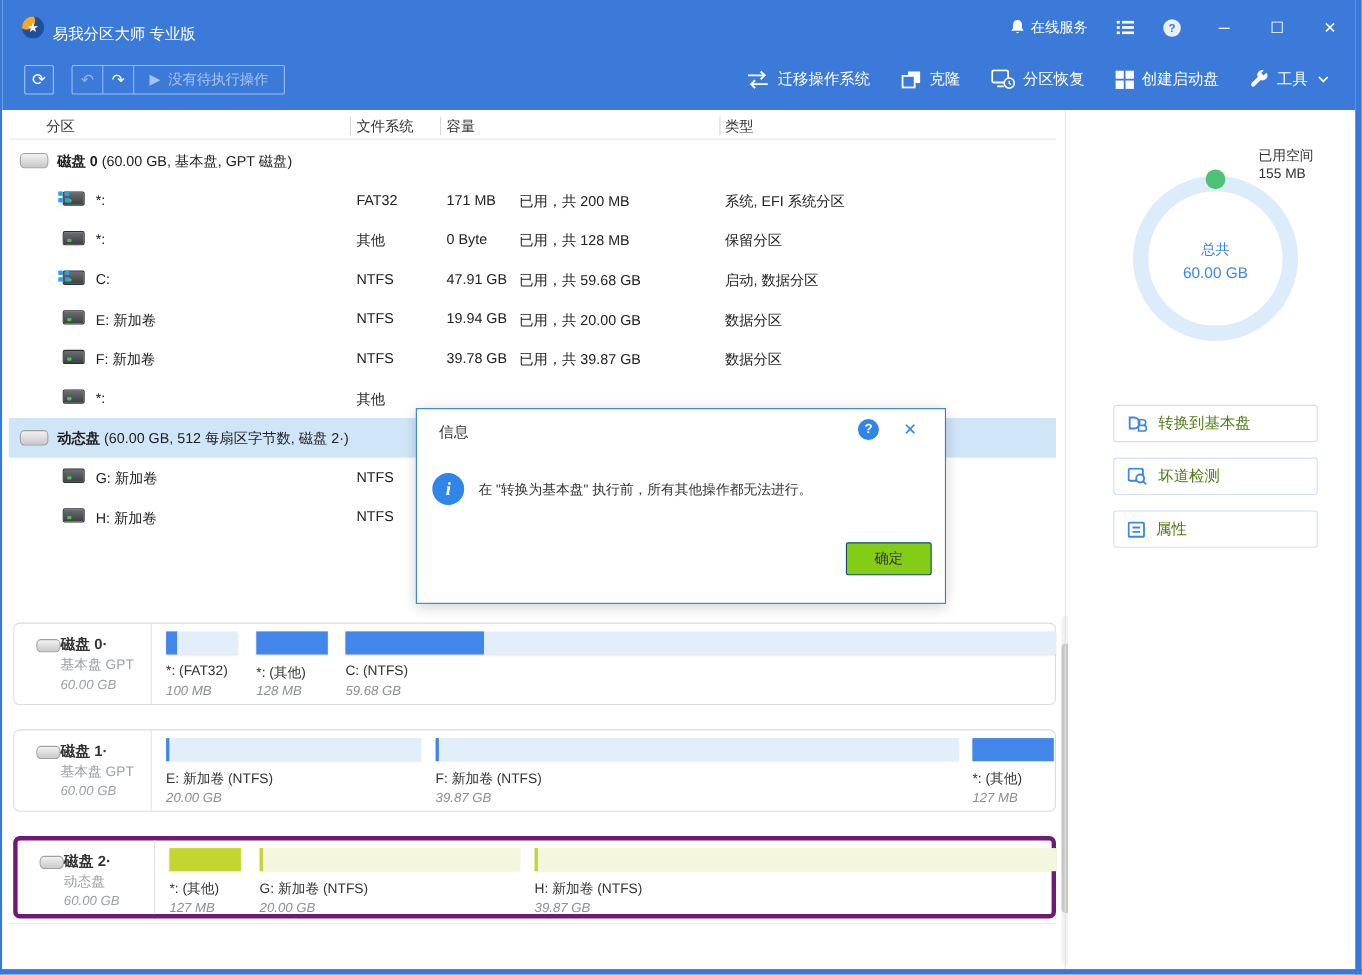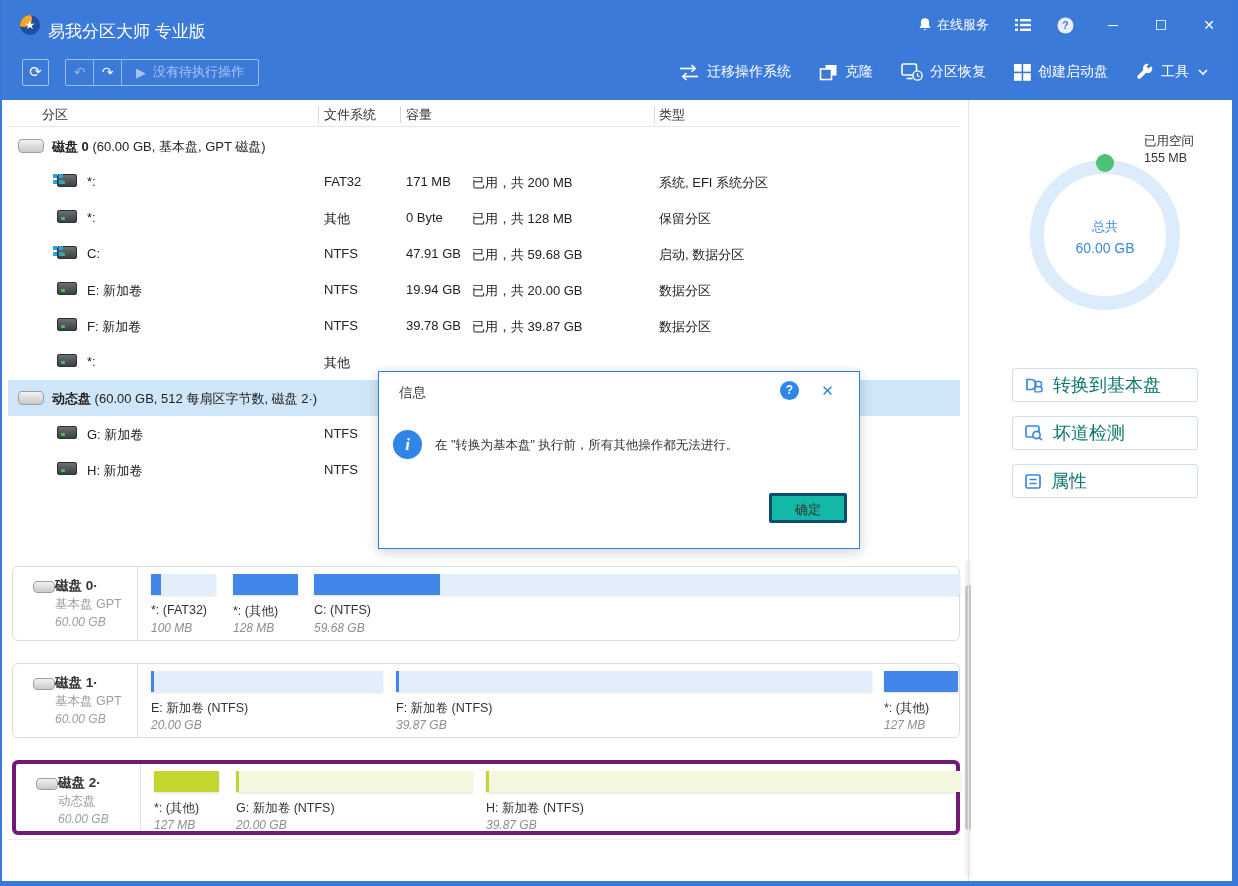--- a/index.html
+++ b/index.html
@@ -6,21 +6,21 @@
   html,body { background:#9aa7b4; }
   body { font-family:"Liberation Sans","DejaVu Sans",sans-serif; }
   .window{ position:relative; width:1238px; height:886px; background:#fff;
     border-left:2px solid #3878d8; border-right:6px solid #3878d8; border-bottom:5px solid #3878d8;
     overflow:hidden; }
   
   .titlebar{ height:50px; background:#3b7ad9; display:flex; align-items:center; padding:0 14px 0 18px; color:#fff; }
   .logo{ width:20px; height:20px; border-radius:50%; background:#1e4e9c; position:relative; overflow:hidden; flex:0 0 auto; }
   .logo:before{ content:""; position:absolute; left:-4px; top:-4px; width:16px; height:16px; border-radius:50%; background:#f5a623; }
   .logo:after{ content:"★"; position:absolute; left:0; top:0; width:20px; height:20px; font-size:12px; line-height:20px; text-align:center; color:#fff; }
-  .title-text{ margin-left:8px; font-size:17px;margin-top:12px; }
+  .title-text{ margin-left:8px; font-size:14px;margin-top:12px; }
   .tb-spacer{ flex:1; }
   .tb-item{ display:flex; align-items:center; gap:5px; color:#fff; font-size:13px; margin-left:26px; cursor:default; }
   .tb-glyph{ font-size:14px; line-height:1; }
   .winbtn{ margin-left:30px; font-size:14px; width:18px; text-align:center; }
   
   .toolbar{ height:50px; background:#3b7ad9; display:flex; align-items:center; padding:0 24px 6px 20px; }
   .tool-sq{ width:27px; height:27px; border:1px solid rgba(255,255,255,.55); border-radius:2px; display:flex; align-items:center; justify-content:center; color:#fff; font-size:15px; }
   .tool-group{ display:flex; align-items:stretch; height:27px; border:1px solid rgba(255,255,255,.5); border-radius:2px; margin-left:16px; }
   .tg-btn{ width:28px; display:flex; align-items:center; justify-content:center; color:#fff; font-size:14px; border-right:1px solid rgba(255,255,255,.45); }
   .tg-btn.dim{ color:rgba(255,255,255,.45); }
@@ -73,34 +73,34 @@
   .vscroll{ position:absolute; left:957px; top:460px; width:8px; height:318px; background:#f2f2f2; border-radius:4px; }
   .vthumb{ position:absolute; left:0; top:25px; width:8px; height:245px; background:#c6c6c6; border-radius:4px; }
   
   .donut{ position:absolute; left:59px; top:60px; width:150px; height:150px; border:14px solid #dcecfa; border-radius:50%; }
   .donut-dot{ position:absolute; left:125px; top:54px; width:18px; height:18px; border-radius:50%; background:#4ec173; }
   .donut-center{ position:absolute; left:59px; top:118px; width:150px; text-align:center; color:#3d87e4; }
   .dc-l1{ font-size:13px; }
   .dc-l2{ font-size:14px; margin-top:4px; }
   .used-block{ position:absolute; left:173px; top:33px; color:#333; font-size:12.5px; line-height:17px; }
   .side-btn{ position:absolute; left:41px; width:186px; height:34px; border:1px solid #cfe0f2; border-radius:3px; background:#fff;
-    display:flex; align-items:center; gap:10px; padding:0 12px; font-size:18px; color:#0f766e; cursor:default; }
+    display:flex; align-items:center; gap:10px; padding:0 12px; font-size:14px; color:#4d7c0f; cursor:default; }
   .side-btn .sicon{ color:#3d87e4; display:flex; }
   
   .dialog{ position:absolute; left:376px; top:371px; width:482px; height:178px; background:#fff; border:1px solid #2d7fd8;
     box-shadow:0 3px 12px rgba(0,0,0,.18); z-index:20; }
   .dlg-head{ position:relative; height:40px; }
   .dlg-title{ position:absolute; left:20px; top:12px; font-size:13.5px; color:#333; }
   .dlg-help{ position:absolute; left:401px; top:9px; width:19px; height:19px; border-radius:50%; background:#2f86e8; color:#fff;
     font-size:12px; line-height:19px; text-align:center; font-weight:bold; }
   .dlg-close{ position:absolute; left:439px; top:9px; width:19px; height:19px; color:#2f86e8; font-size:15px; line-height:19px; text-align:center; font-weight:bold; }
   .dlg-info-icon{ position:absolute; left:14px; top:58px; width:29px; height:29px; border-radius:50%; background:#2f86e8; color:#fff;
     font-family:"Liberation Serif",serif; font-style:italic; font-weight:bold; font-size:17px; line-height:29px; text-align:center; }
   .dlg-msg{ position:absolute; left:56px; top:65px; font-size:12.5px; color:#333; white-space:nowrap; }
-  .dlg-ok{ position:absolute; left:390px; top:121px; width:78px; height:30px; background:#14b8a6; border:3px solid #0c4a6e; border-radius:2px;
+  .dlg-ok{ position:absolute; left:390px; top:121px; width:78px; height:30px; background:#84cc16; border:1px solid #0c4a6e; border-radius:2px;
     font-size:13px; color:#333; text-align:center; line-height:28px; }
 </style>
 </head>
 <body>
 
 <div class="window">
 
   <div class="titlebar">
     <span class="logo"></span>
     <span class="title-text">易我分区大师 专业版</span>

